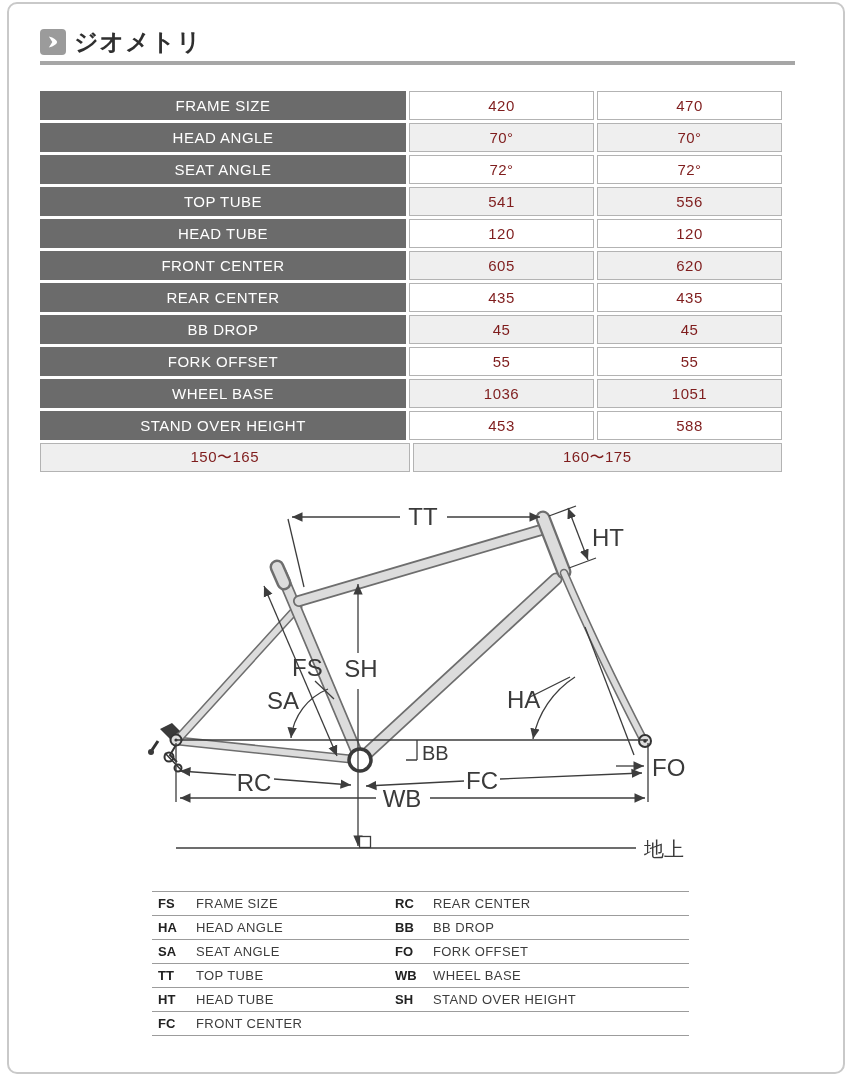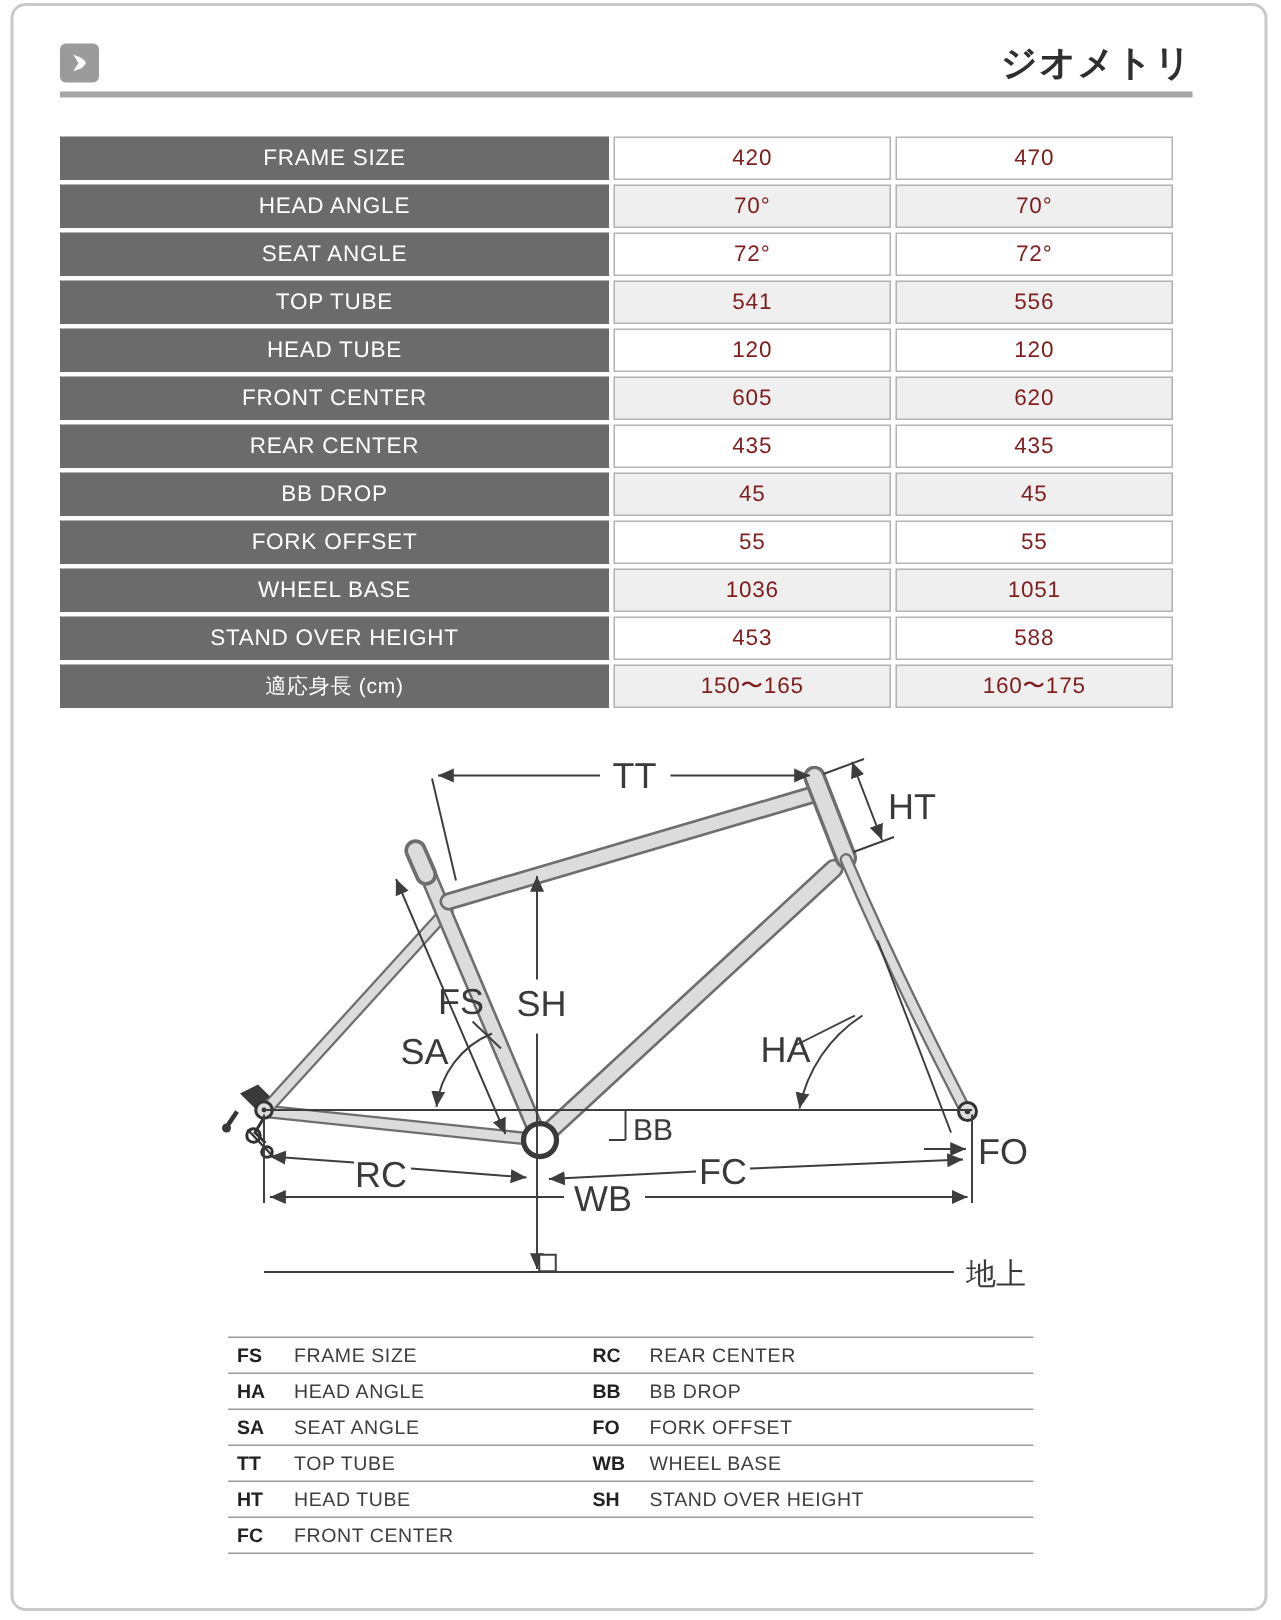--- a/index.html
+++ b/index.html
@@ -7,21 +7,21 @@
     width:854px;height:1080px;background:#ffffff;position:relative;overflow:hidden;
     font-family:"Liberation Sans",sans-serif;
   }
   .card{
     position:absolute;left:7px;top:2px;width:838px;height:1072px;
     border:2px solid #c9c9c9;border-radius:10px;box-sizing:border-box;background:#fff;
   }
   .content{position:absolute;left:40px;top:28px;width:755px;}
 
   
-  .hdr{display:flex;align-items:center;height:28px;justify-content:space-between;}
+  .hdr{display:flex;align-items:center;height:28px;}
   .hicon{width:26px;height:26px;background:#9b9b9b;border-radius:4px;display:flex;align-items:center;justify-content:center;margin-right:8px;}
   .htitle{font-size:24px;font-weight:bold;color:#2f2f2f;letter-spacing:1px;}
   .hrule{height:4px;background:#a6a6a6;margin-top:5px;}
 
   
   .spec{margin-top:26px;}
   .trow{display:flex;height:29px;margin-bottom:3px;}
   .tlabel{
     width:366px;background:#6b6b6b;color:#ffffff;margin-right:3px;
     display:flex;align-items:center;justify-content:center;font-size:15px;letter-spacing:.5px;
@@ -120,21 +120,20 @@
       <div class="tlabel">WHEEL BASE</div>
       <div class="tval">1036</div>
       <div class="tval">1051</div>
     </div>
     <div class="trow">
       <div class="tlabel">STAND OVER HEIGHT</div>
       <div class="tval">453</div>
       <div class="tval">588</div>
     </div>
     <div class="trow">
-      <div class="tlabel">適応身長 (cm)</div>
       <div class="tval">150〜165</div>
       <div class="tval">160〜175</div>
     </div>
   </div>
 
   <div class="diagram">
     <svg width="755" height="400" viewBox="40 480 755 400">
       <defs>
         <marker id="arr" viewBox="0 0 10 10" refX="9" refY="5" markerWidth="9" markerHeight="9" orient="auto-start-reverse">
           <path d="M0,1 L9,5 L0,9 z" fill="#3d3d3d"></path>

